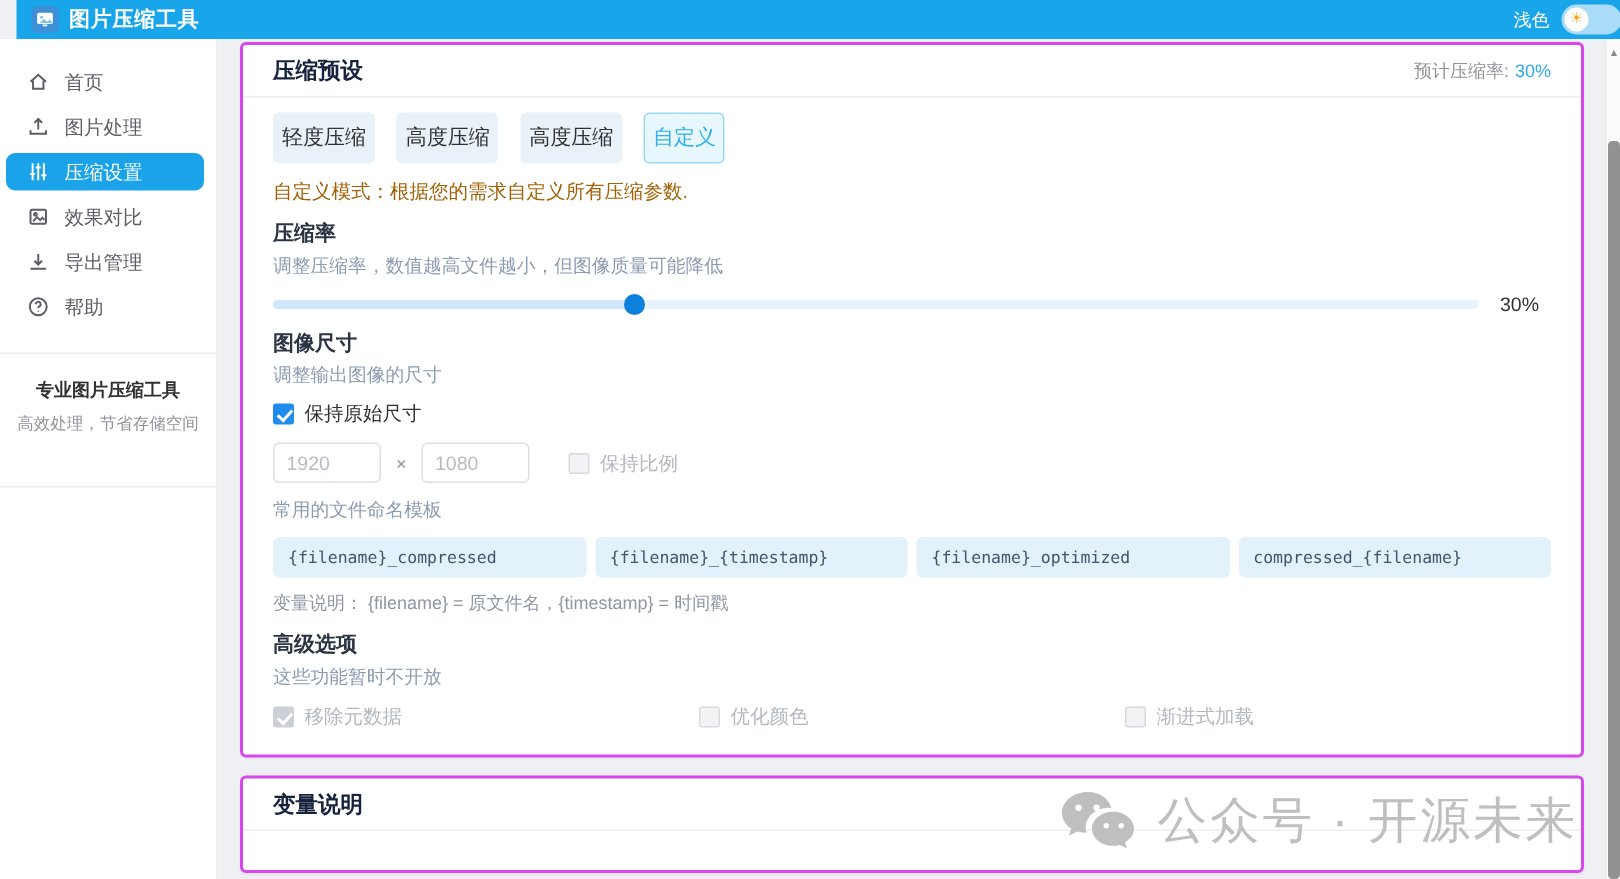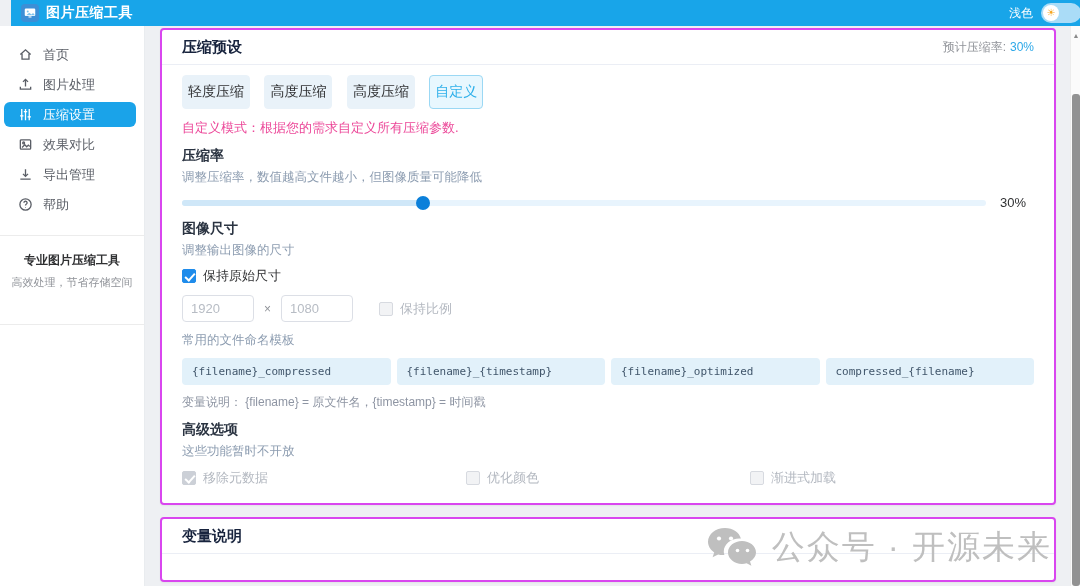--- a/index.html
+++ b/index.html
@@ -31,21 +31,21 @@
   .main { position:absolute; left:146px; top:26px; right:10px; bottom:0; overflow:hidden; padding:2px 14px 0 14px; }
   .card { background:#fff; border-radius:4px; border:2px solid #d946ef; box-shadow:0 1px 2px rgba(0,0,0,.05); margin-bottom:12px; }
   .card-head { display:flex; align-items:center; justify-content:space-between; padding:8px 20px 7px; border-bottom:1px solid #ebeef5; }
   .card-title { font-size:15px; font-weight:bold; color:#17233d; }
   .estimate { font-size:12px; color:#909399; }
   .estimate b { color:#2da8e8; font-weight:normal; margin-left:4px; }
   .card-body { padding:10px 20px 16px; }
 
   .btn { display:inline-block; background:#e9f2f9; border:1px solid #e9f2f9; color:#303133; font-size:14px; padding:7px 5px; border-radius:4px; margin-right:10px; cursor:pointer; }
   .btn.active { background:#e8f7fe; border-color:#9bd8f4; color:#2fb0ea; }
-  .mode-desc { font-size:13px; color:#ec4899; margin-top:10px; }
+  .mode-desc { font-size:13px; color:#a16207; margin-top:10px; }
 
   .sec { margin-top:10px; }
   .sec-title { font-size:14px; color:#2b3442; font-weight:600; }
   .sec-desc { font-size:12.5px; color:#8c9cb0; margin-top:4px; }
 
   .slider-row { display:flex; align-items:center; margin-top:9px; gap:14px; }
   .slider { position:relative; flex:1; height:14px; cursor:pointer; }
   .slider-track { position:absolute; left:0; right:0; top:4px; height:6px; border-radius:3px; background:#e8f4fd; }
   .slider-fill { position:absolute; left:0; top:4px; height:6px; border-radius:3px; background:#cfe7f8; }
   .slider-thumb { position:absolute; top:0; width:14px; height:14px; margin-left:-7px; border-radius:50%; background:#0c80da; }

